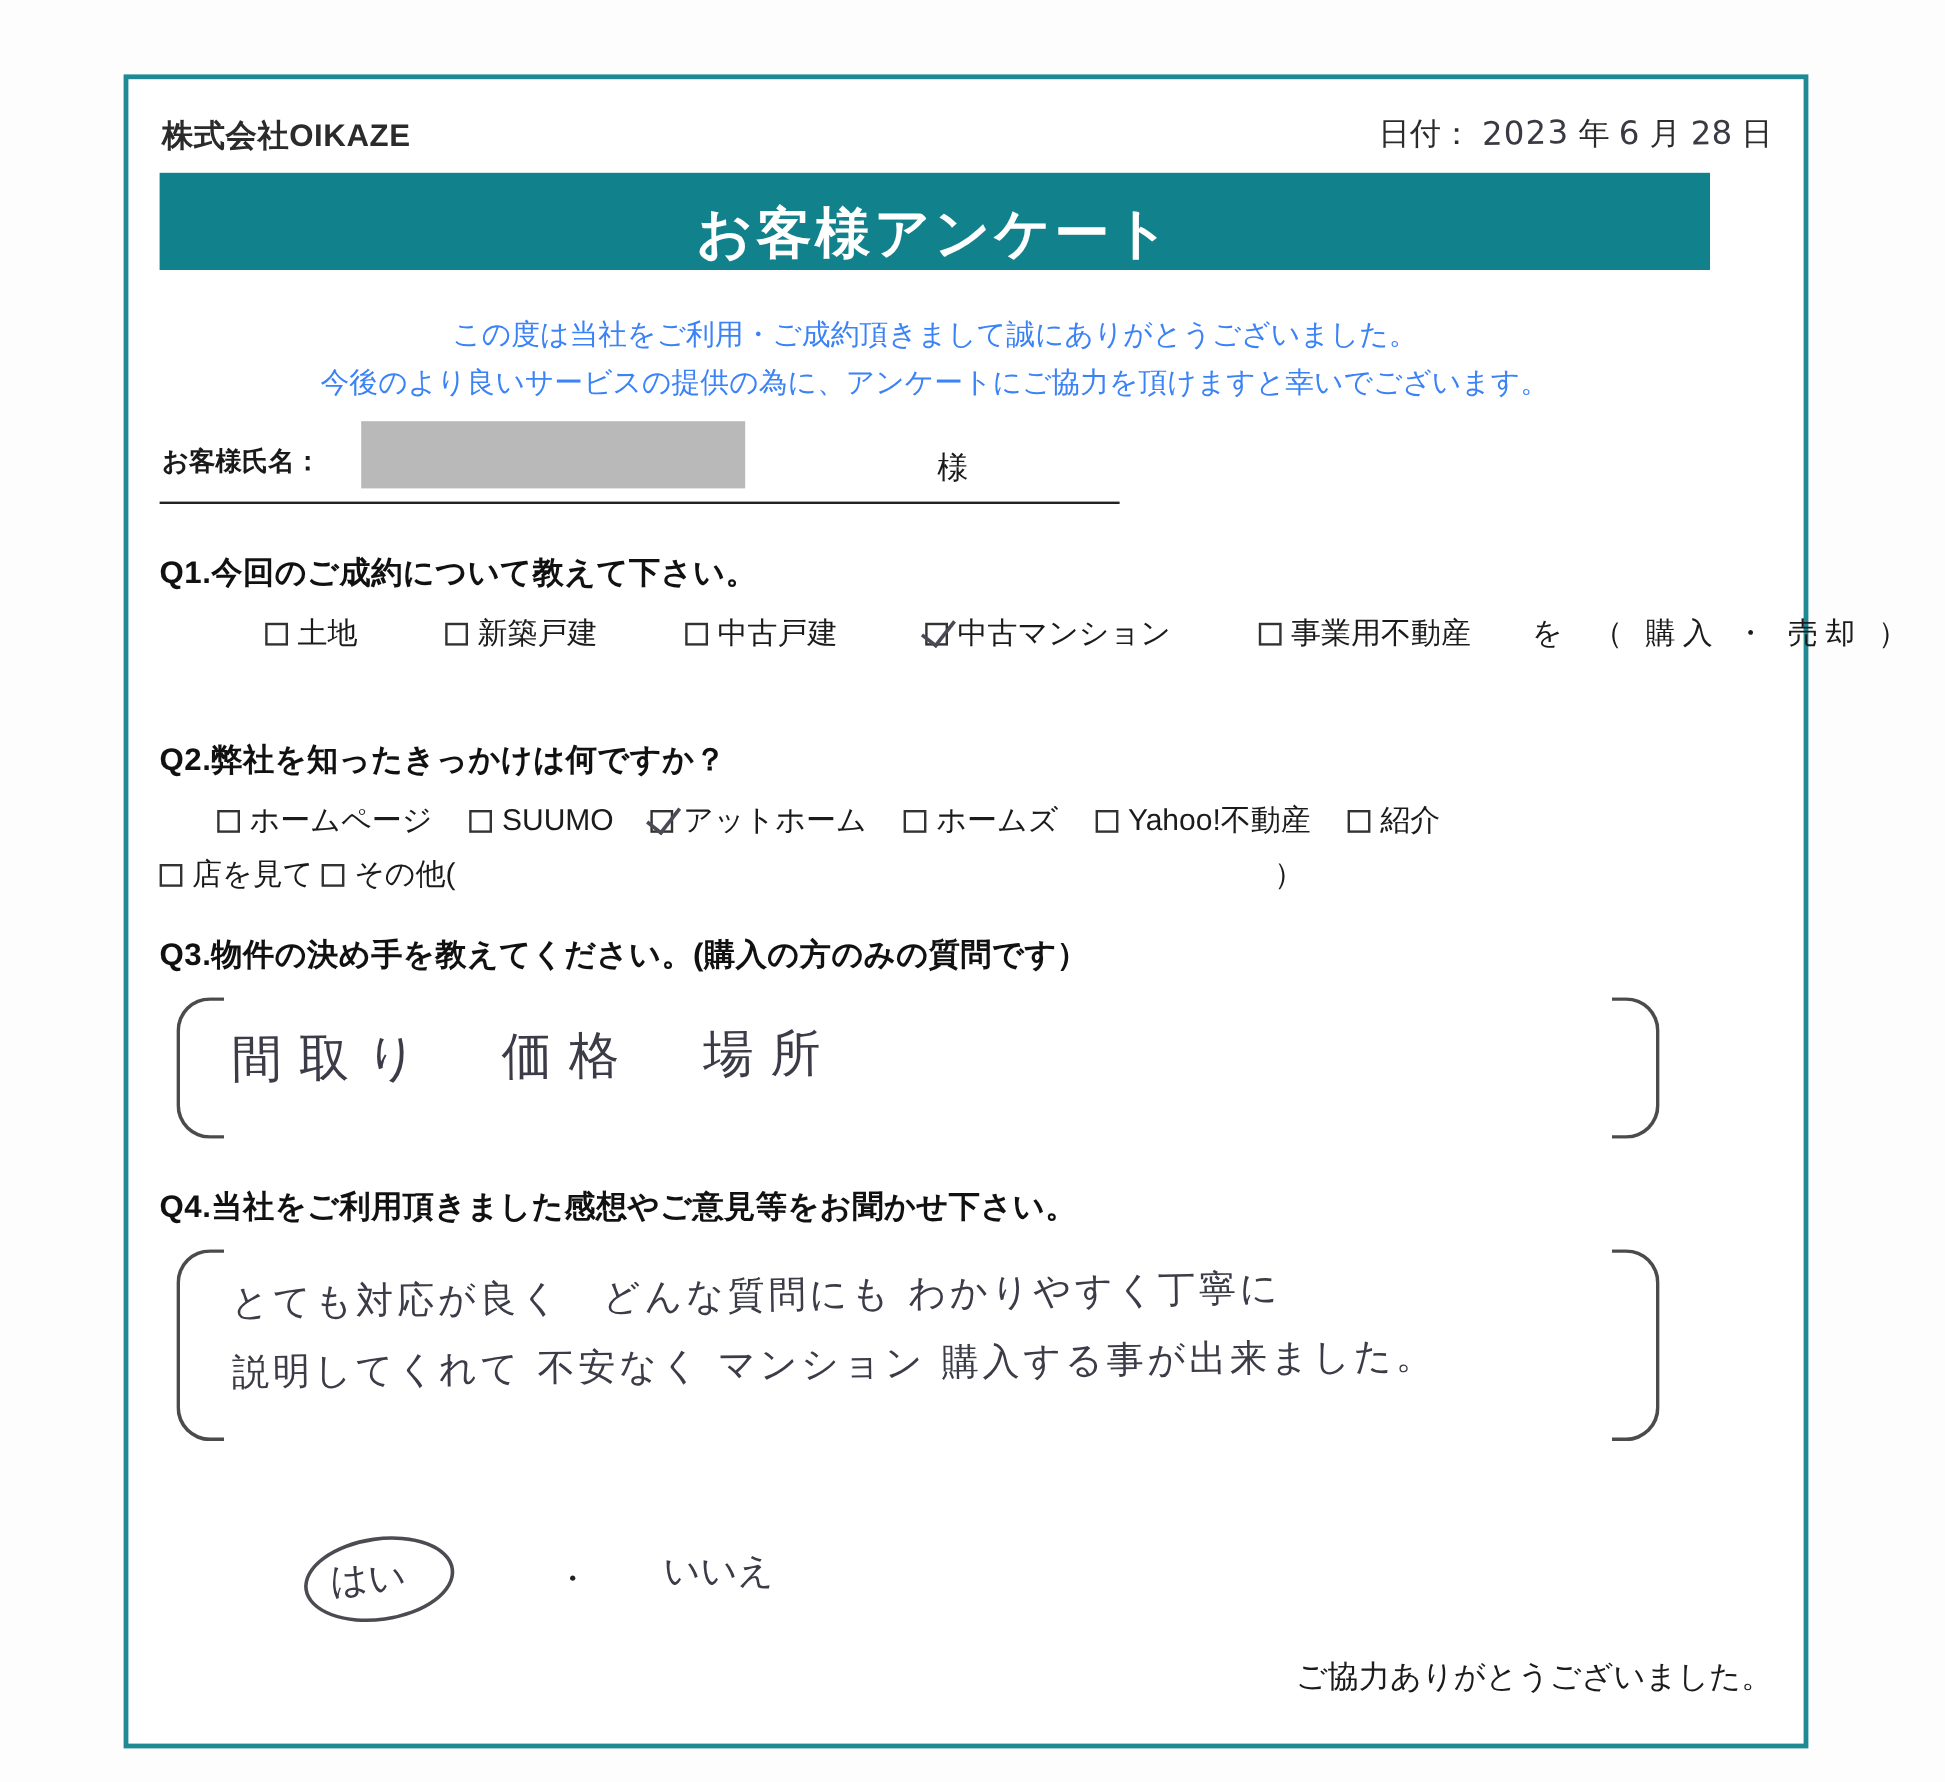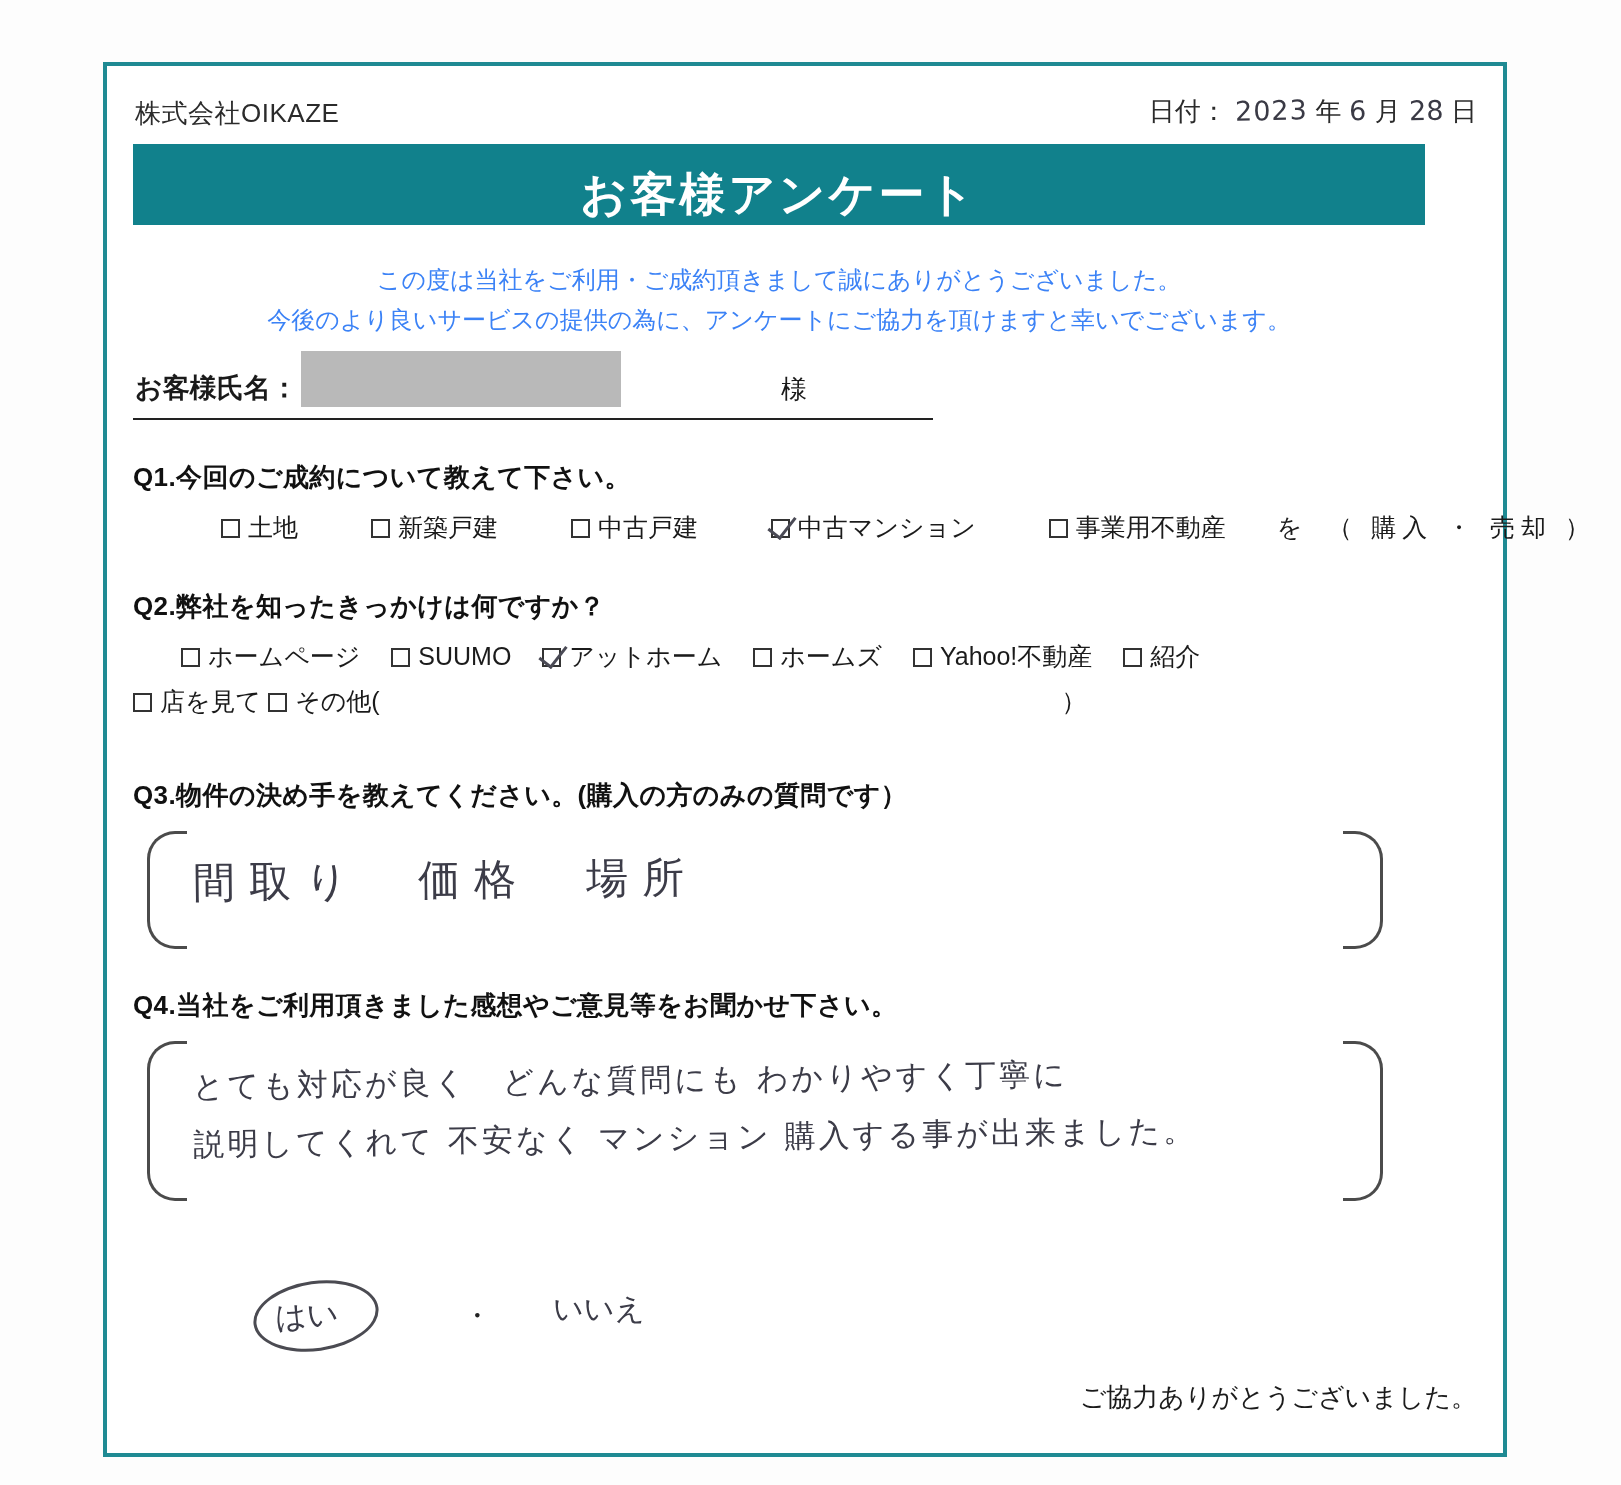--- a/index.html
+++ b/index.html
@@ -45,20 +45,21 @@
     position: relative;
     height: 50px;
   }
   .company {
     position: absolute;
     left: 2px;
     top: 8px;
     font-size: 26px;
     letter-spacing: 0.5px;
     color: #2b2b2b;
+    font-weight: bold;
   }
   .date-block {
     position: absolute;
     right: 0px;
     top: 6px;
     font-size: 26px;
     color: #2b2b2b;
     white-space: nowrap;
   }
   .date-val {
@@ -103,21 +104,21 @@
     position: absolute;
     left: 0px;
     top: 272px;
     width: 1292px;
     height: 60px;
   }
   .name-label {
     position: absolute;
     left: 2px;
     top: 10px;
-    font-size: 27px;
+    font-size: 22px;
     font-weight: bold;
   }
   .name-redaction {
     position: absolute;
     left: 168px;
     top: -9px;
     width: 320px;
     height: 56px;
     background: #b9b9b9;
   }
@@ -331,21 +332,21 @@
         <span class="opt" style="margin-left:48px;"><span class="box"></span><span>土地</span></span>
         <span class="opt"><span class="box"></span><span>新築戸建</span></span>
         <span class="opt"><span class="box"></span><span>中古戸建</span></span>
         <span class="opt"><span class="box checked"></span><span>中古マンション</span></span>
         <span class="opt"><span class="box"></span><span>事業用不動産</span></span>
         <span class="tail">を</span>
         <span class="tail paren">（ 購入 ・ 売却 ）</span>
       </div>
     </div>
 
-    <div class="q" style="top:501px;">
+    <div class="q" style="top:528px;">
       <div class="q-title">Q2.弊社を知ったきっかけは何ですか？</div>
       <div class="opts">
         <span class="opt2" style="margin-left:48px;"><span class="box"></span><span>ホームページ</span></span>
         <span class="opt2"><span class="box"></span><span>SUUMO</span></span>
         <span class="opt2"><span class="box checked"></span><span>アットホーム</span></span>
         <span class="opt2"><span class="box"></span><span>ホームズ</span></span>
         <span class="opt2"><span class="box"></span><span>Yahoo!不動産</span></span>
         <span class="opt2"><span class="box"></span><span>紹介</span></span>
       </div>
       <div class="line2">

